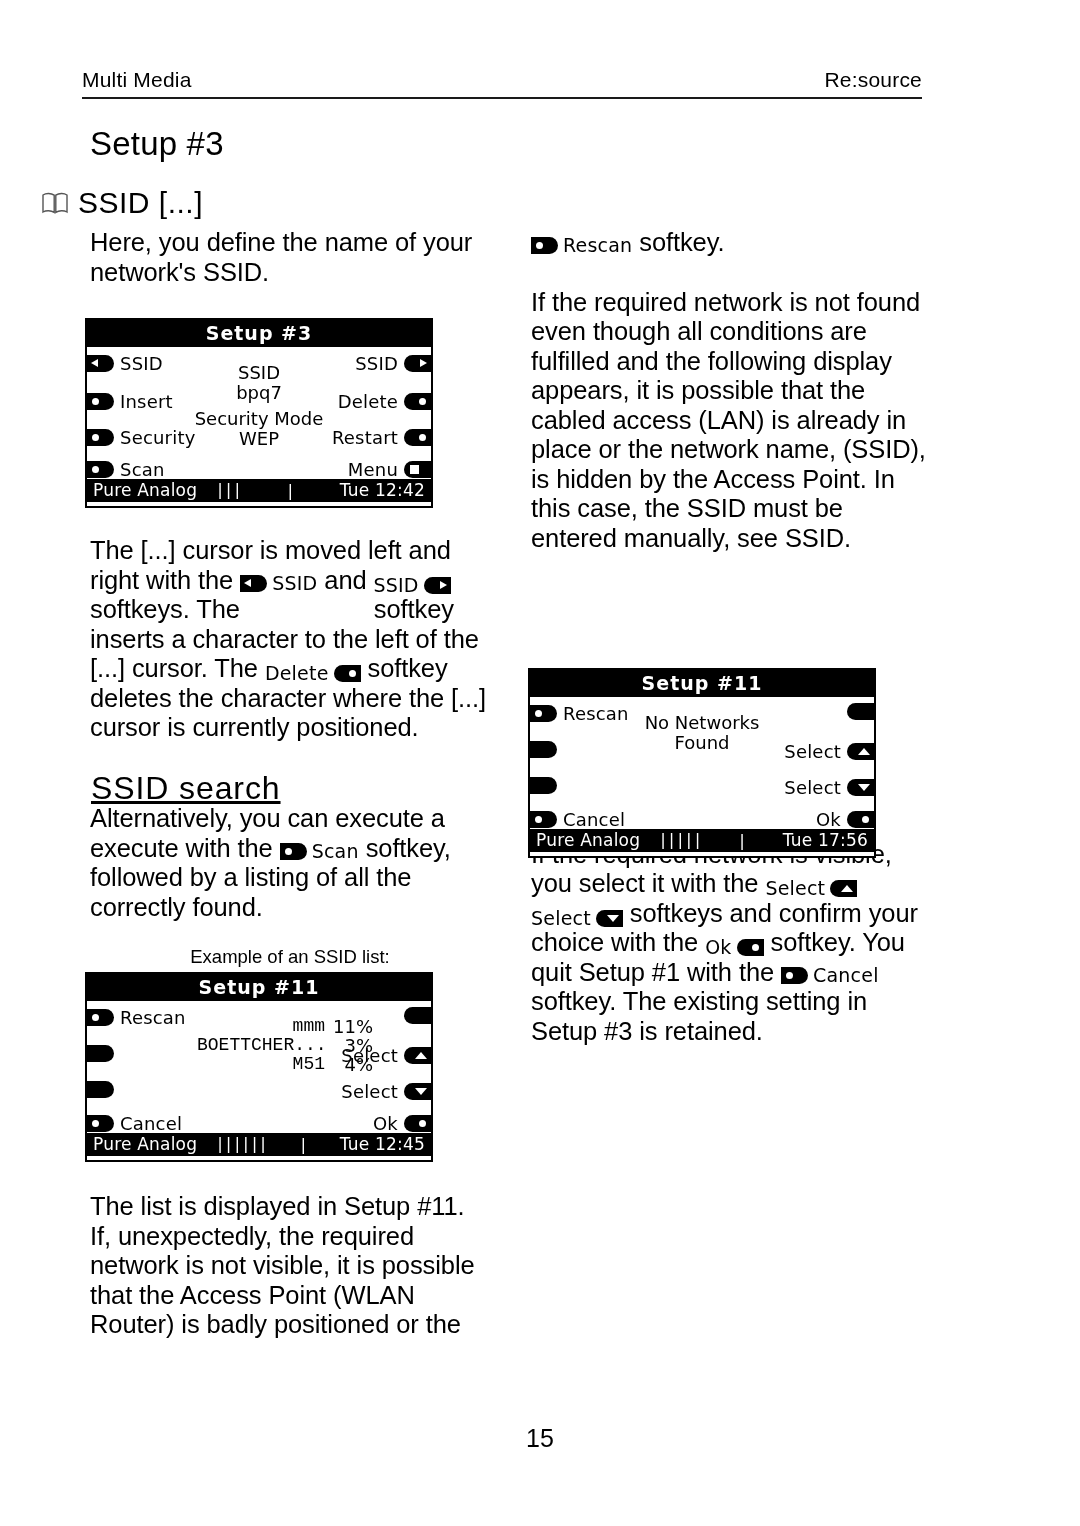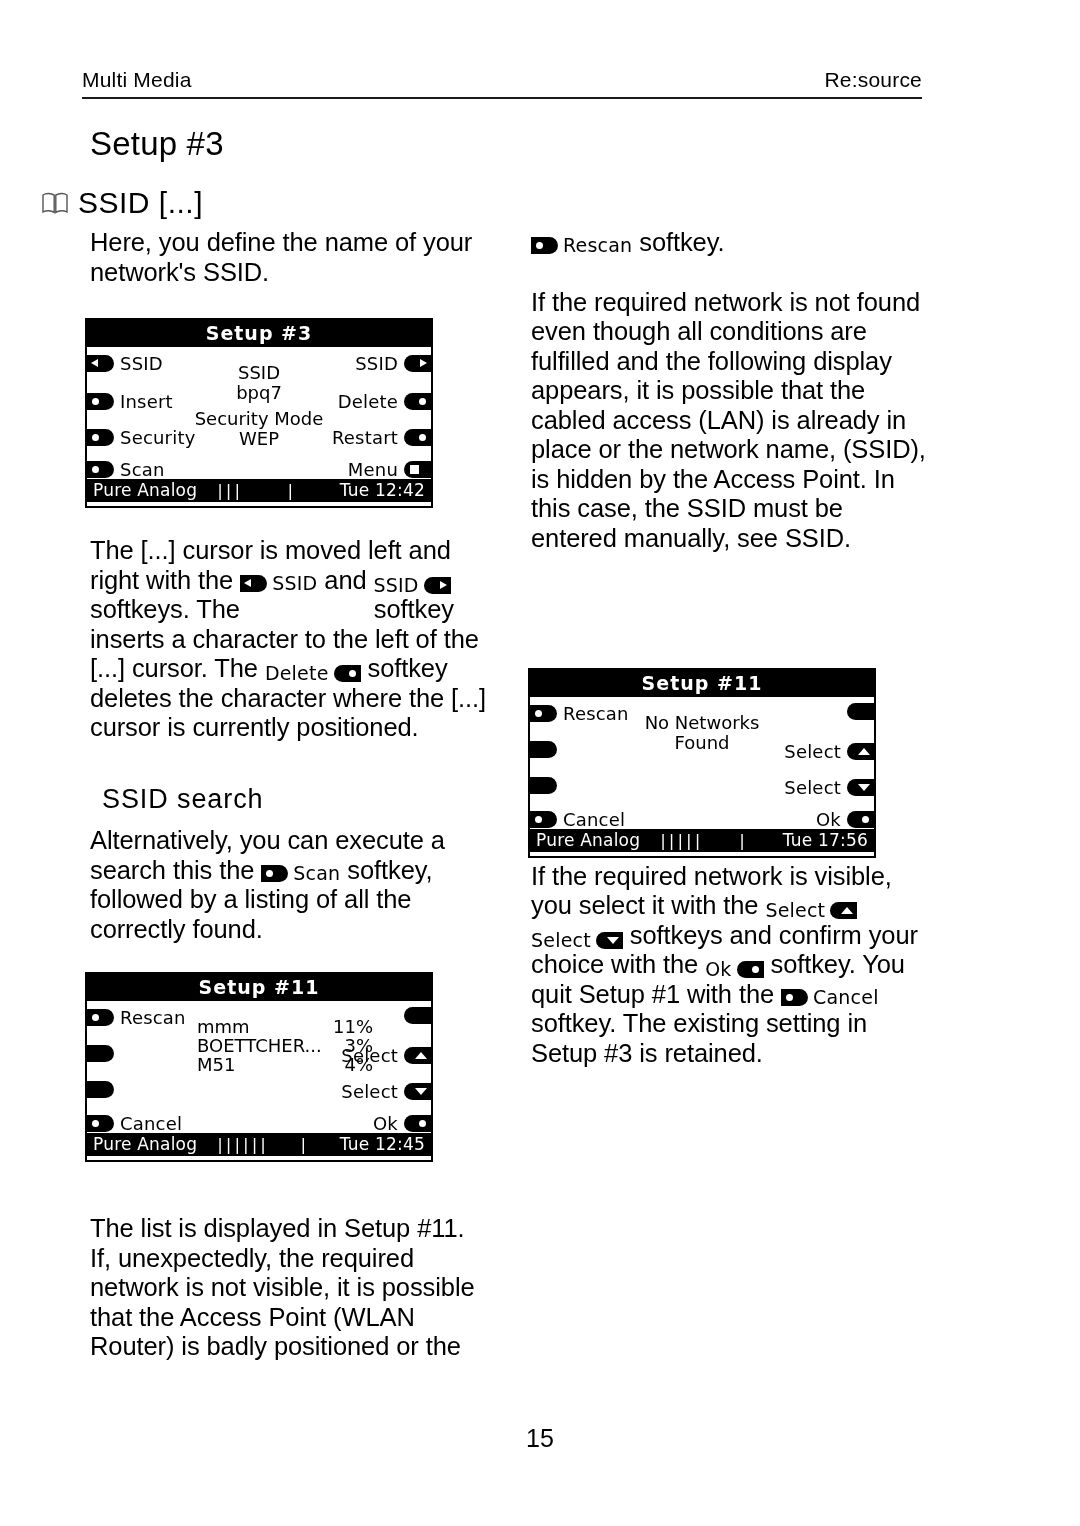--- a/index.html
+++ b/index.html
@@ -61,24 +61,25 @@
   .col-left  { position: absolute; left: 90px;  top: 228px; width: 400px; }
   .col-right { position: absolute; left: 531px; top: 228px; width: 400px; }
 
   p.body, div.body {
     margin: 0;
     font-size: 25.5px;
     line-height: 29.5px;
     letter-spacing: -0.1px;
   }
   .sub-head {
-    margin: 12px;
-    font-size: 27px;
+    margin: 1px;
+    font-size: 32px;
     line-height: 29.5px;
     letter-spacing: .9px;
+    text-decoration: underline;
   }
   .gap-24 { height: 24px; }
   .gap-30 { height: 30px; }
   .gap-34 { height: 34px; }
   .gap-18 { height: 18px; }
   .caption {
     margin: 0;
     font-size: 18.5px;
     line-height: 22px;
     text-align: center;
@@ -175,21 +176,21 @@
   }
   .lcd-body {
     position: relative;
     background: #fff;
   }
   .lcd-status {
     background: #000;
     color: #fff;
     font-size: 17px;
     display: flex;
-    align-items: center;
+    align-items: flex-start;
     padding: 1px 6px 2px 6px;
     letter-spacing: .2px;
   }
   .lcd-status .src { flex: 0 0 auto; }
   .lcd-status .bars {
     margin-left: 18px;
     letter-spacing: -1px;
     font-family: "DejaVu Sans Mono", monospace;
     font-size: 16px;
   }
@@ -220,21 +221,21 @@
     font-size: 18px;
     line-height: 20px;
   }
   .netlist {
     position: absolute;
     font-size: 18px;
     line-height: 19px;
     font-family: "DejaVu Sans", sans-serif;
   }
   .netlist .row { display: flex; }
-  .netlist .nm  { width: 128px; text-align: left; }
+  .netlist .nm  { width: 128px; text-align: right; font-family: Liberation Mono, monospace; }
   .netlist .pc  { width: 48px; text-align: right; }
 
   
   .page-num {
     position: absolute;
     left: 0; right: 0;
     top: 1424px;
     text-align: center;
     font-size: 25px;
   }
@@ -288,21 +289,21 @@
             <span class="dot"></span>
           </span>
         </span><span> softkey deletes the character where the [...] cursor is currently positioned.</span>
     </div>
 
     <div class="gap-30"></div>
 
     <p class="sub-head">SSID search</p>
 
     <div class="body">
-      <span>Alternatively, you can execute a search this the </span><span class="chip">
+      <span>Alternatively, you can execute a execute with the </span><span class="chip">
           <span class="key left-flat">
             <span class="dot"></span>
           </span>
           <span class="lbl post">Scan</span>
         </span><span> softkey, followed by a listing of all the correctly found.</span>
     </div>
 
     <div class="gap-24"></div>
 
     <p class="caption">Example of an SSID list:</p>

